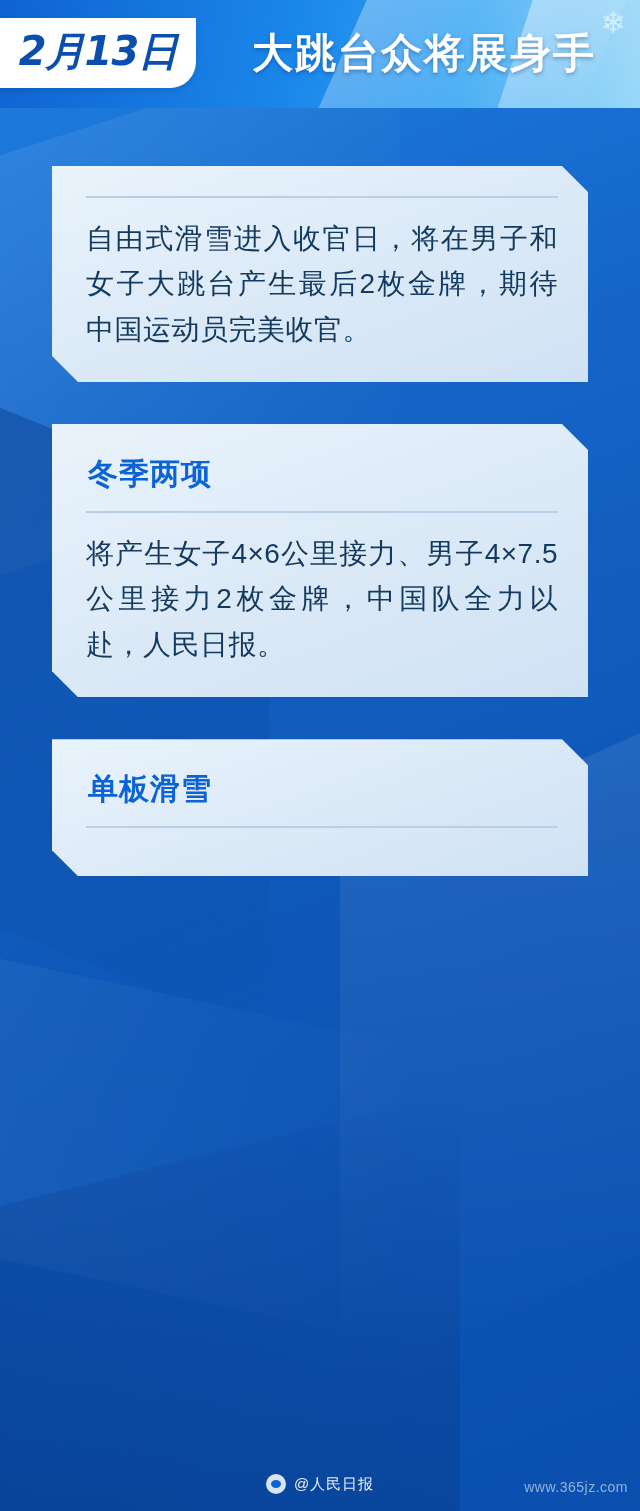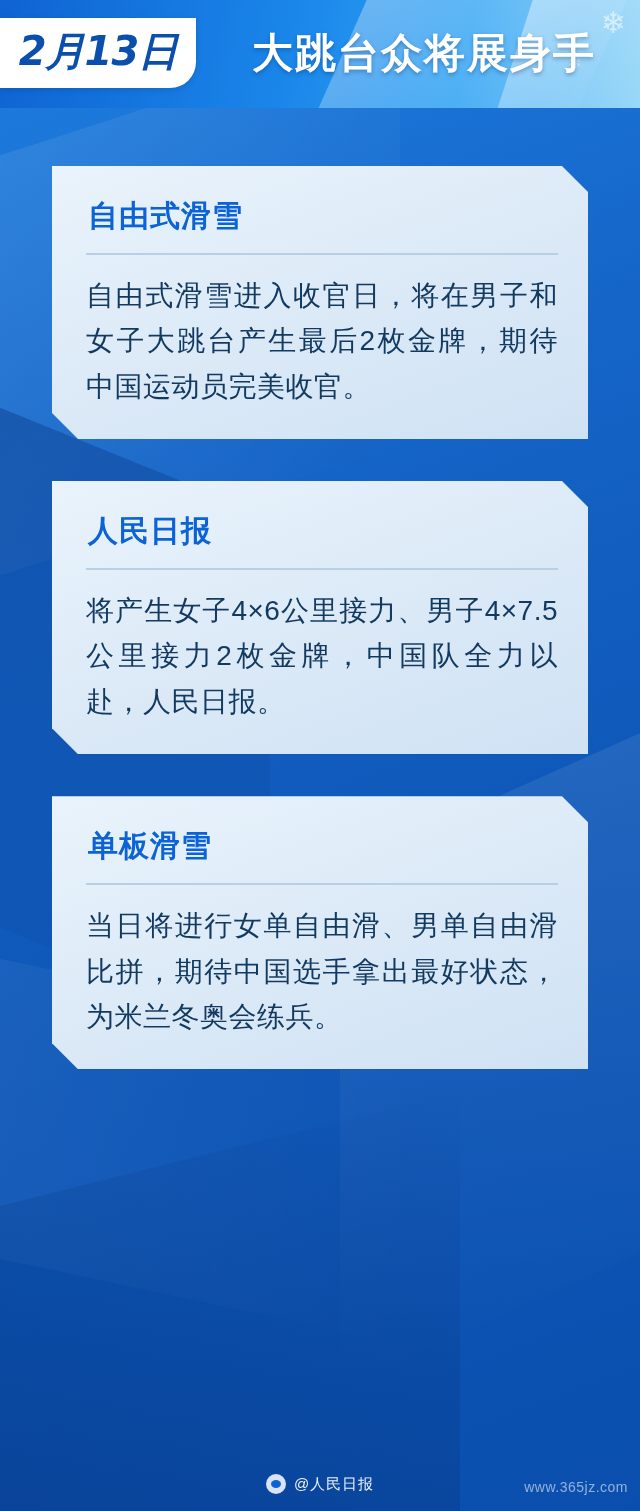--- a/index.html
+++ b/index.html
@@ -217,36 +217,34 @@
     <div class="date-tag">
       <span class="date-text">2月13日</span>
     </div>
 
     <div class="header-title">大跳台众将展身手</div>
   </div>
 
   <div class="cards">
 
     <div class="card">
-      <div class="card-title">自由式滑雪</div>
       <div class="card-rule"></div>
       <div class="card-body">自由式滑雪进入收官日，将在男子和女子大跳台产生最后2枚金牌，期待中国运动员完美收官。</div>
     </div>
 
 
     <div class="card">
-      <div class="card-title">人民日报</div>
+      <div class="card-title">冬季两项</div>
       <div class="card-rule"></div>
       <div class="card-body">将产生女子4×6公里接力、男子4×7.5公里接力2枚金牌，中国队全力以赴，人民日报。</div>
     </div>
 
     <div class="card">
       <div class="card-title">单板滑雪</div>
       <div class="card-rule"></div>
-      <div class="card-body">当日将进行女单自由滑、男单自由滑比拼，期待中国选手拿出最好状态，为米兰冬奥会练兵。</div>
     </div>
 
   </div>
 
   <div class="footer">
     <span class="weibo-icon"></span>
     <span class="footer-text">@人民日报</span>
   </div>
 
   <div class="watermark">www.365jz.com</div>

